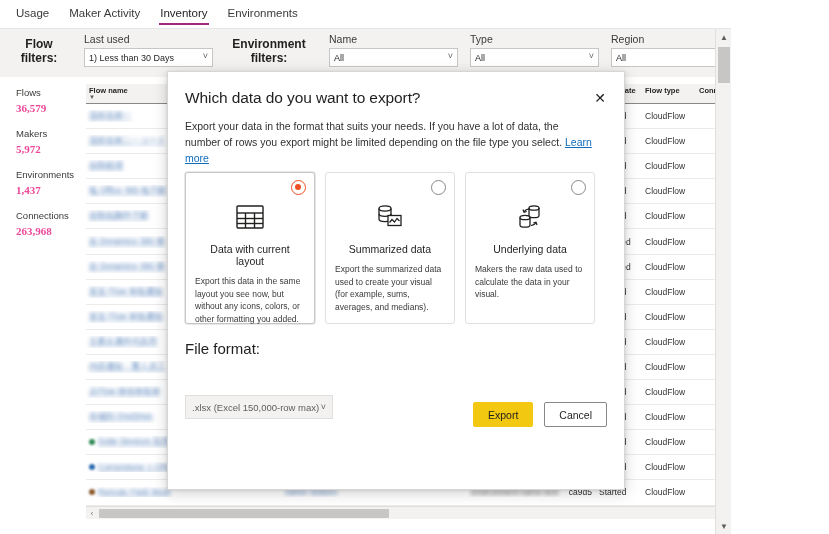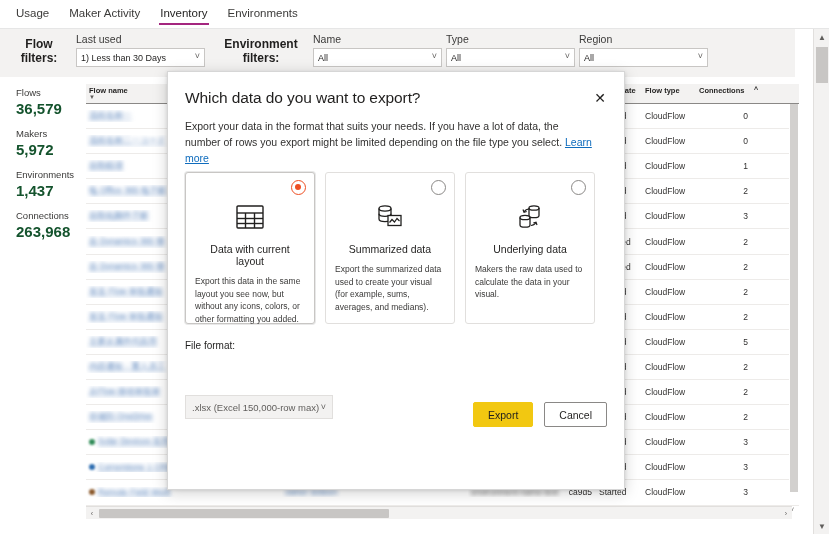--- a/index.html
+++ b/index.html
@@ -5,21 +5,21 @@
   * { box-sizing: border-box; }
   html, body {
     margin: 0; padding: 0;
     width: 829px; height: 534px;
     overflow: hidden;
     font-family: "Liberation Sans", sans-serif;
     background: #ffffff;
   }
   #app {
     position: relative;
-    width: 829px; height: 534px;
+    width: 731px; height: 534px;
     background: #ffffff;
     overflow: hidden;
   }
 
   
   .tabbar {
     position: absolute; left: 0; top: 0;
     width: 829px; height: 29px;
     background: #ffffff;
     border-bottom: 1px solid #e6e6e6;
@@ -51,21 +51,21 @@
     display: flex; align-items: flex-start;
   }
   .filterlabel {
     font-size: 12px; font-weight: bold; color: #201f1e;
     line-height: 1.15;
     padding-top: 9px;
     text-align: center;
   }
   .fl-flow { width: 66px; margin-left: 6px; }
   .fl-env  { width: 96px; margin-left: 8px; }
-  .fgroup { margin-left: 4px; padding-top: 4px; }
+  .fgroup { margin-left: 12px; padding-top: 4px; }
   .fgroup .cap {
     font-size: 10.5px; color: #3b3a39; margin-bottom: 3px;
   }
   .fsel {
     width: 129px; height: 19px;
     background: #ffffff;
     border: 1px solid #c8c6c4;
     font-size: 9px; color: #201f1e;
     display: flex; align-items: center;
     padding: 6px 4px;
@@ -78,21 +78,21 @@
   }
 
   
   .metrics {
     position: absolute; left: 0; top: 86px;
     width: 86px;
     font-size: 10px; color: #3b3a39; margin-left: 12px;
   }
   .metric { margin-bottom: 10px; padding-left: 4px; }
   .metric .cap  { font-size: 9.5px; color: #3b3a39; line-height: 14px; }
-  .metric .val  { font-size: 15px; font-weight: bold; color: #14532d; line-height: 17px; }
+  .metric .val  { font-size: 11px; font-weight: bold; color: #ec4899; line-height: 17px; font-family: Liberation Serif, serif; }
 
   
   .tablewrap {
     position: absolute; left: 86px; top: 84px;
     width: 713px; height: 432px;
     background: #ffffff;
     overflow: hidden;
   }
   .thead {
     height: 20px;
@@ -271,21 +271,21 @@
   }
   .card-desc {
     margin-top: 8px;
     font-size: 8.5px;
     line-height: 12.5px;
     color: #3b3a39;
   }
 
   .fileformat-label {
     position: absolute; left: 17px; top: 268px;
-    font-size: 10px; color: #201f1e;
+    font-size: 15px; color: #201f1e;
   }
   .fileformat-select {
     position: absolute; left: 17px; top: 291px;
     width: 148px; height: 24px;
     background: #f3f2f1;
     border: 1px solid #e1dfdd;
     display: flex; align-items: center;
     padding: 0 6px;
     font-size: 9.5px; color: #605e5c;
     cursor: pointer;

